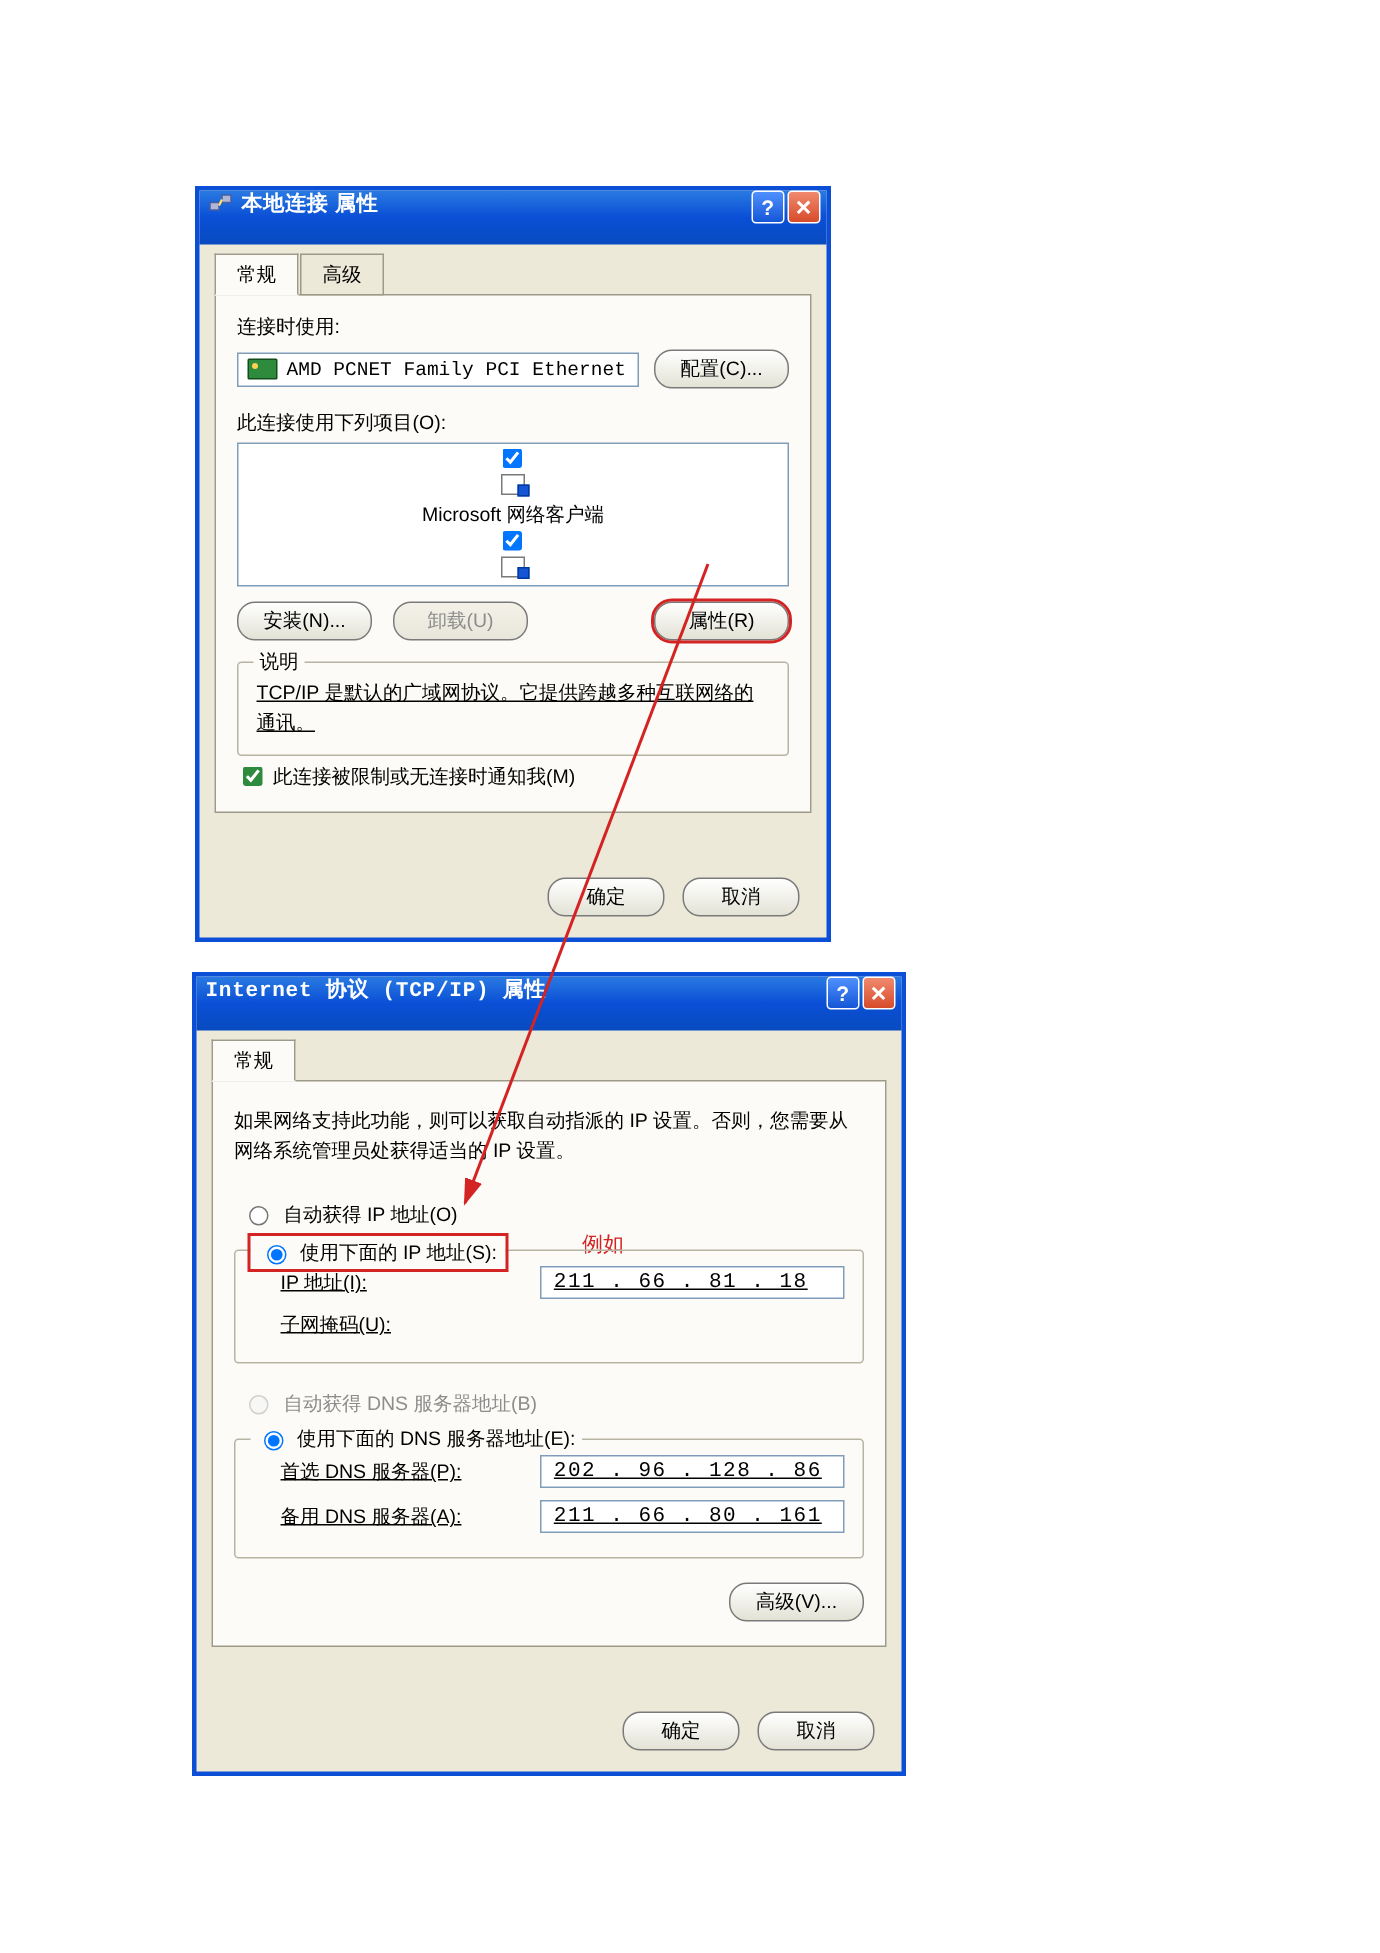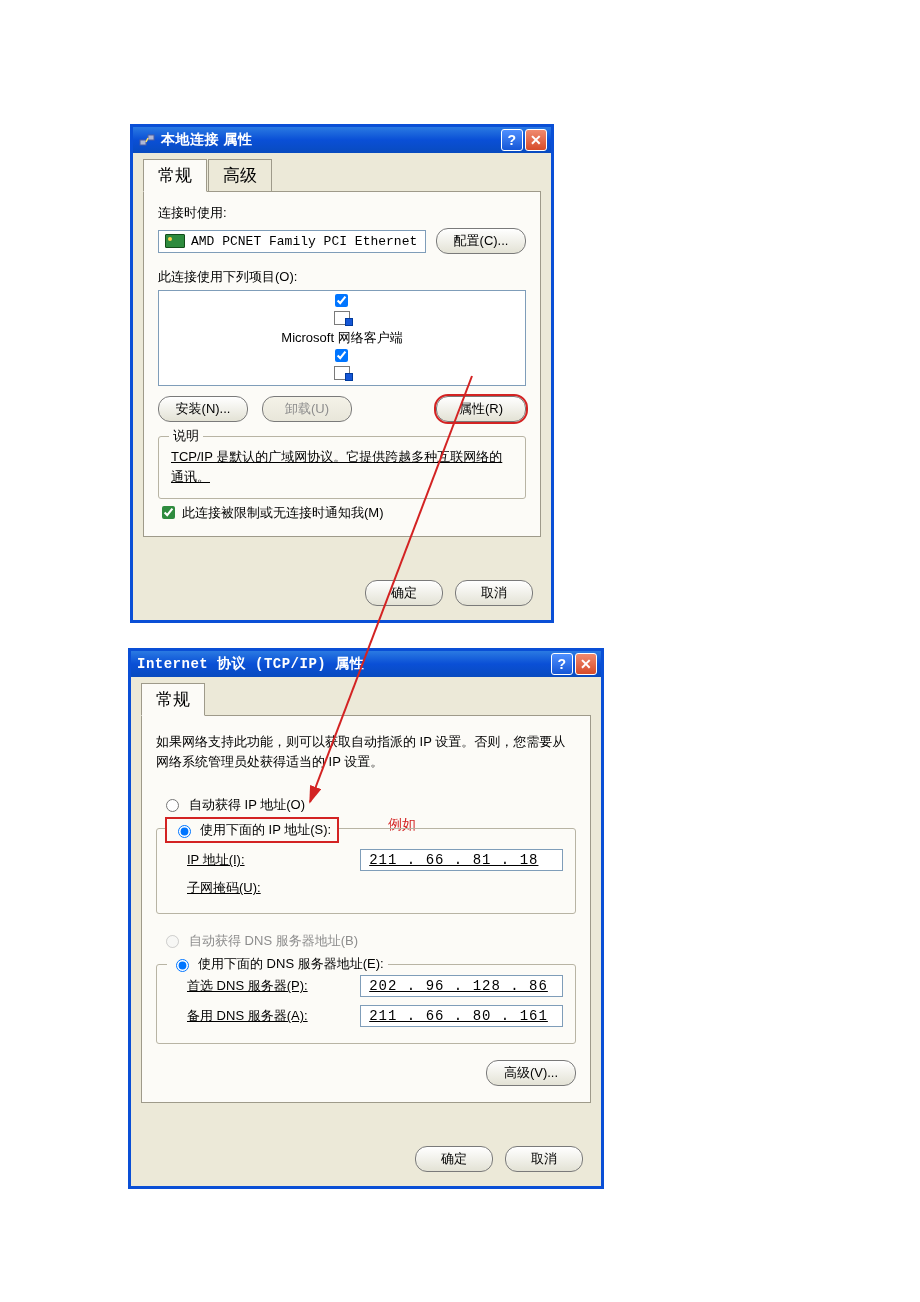--- a/index.html
+++ b/index.html
@@ -15,25 +15,24 @@
     position: relative;
   }
 
   
   .win {
     position: absolute;
     border: 3px solid #0a4fd6;
     background: #ece9d8;
   }
   .titlebar {
-    height: 26px;
+    height: 36px;
     background: linear-gradient(to bottom, #2a7ae2 0%, #0a4fd6 50%, #084bbf 100%);
     color: #fff;
     display: flex;
-    align-items: center;
     padding: 0 4px 0 6px;
     font-weight: bold;
     font-size: 14px;
     letter-spacing: 0.5px;
   }
   .titlebar .title-text { flex: 1; }
   .title-icn {
     width: 16px; height: 16px;
     margin-right: 6px;
     display: inline-flex; align-items: center; justify-content: center;
@@ -52,21 +51,21 @@
   .tbtn.close { background: linear-gradient(to bottom,#f08a6e,#d64b2a); }
 
   .body-area { padding: 6px 10px 10px; }
 
   
   .tabstrip { display: flex; align-items: flex-end; margin-bottom: -1px; }
   .tab {
     padding: 4px 14px 4px;
     border: 1px solid #9e9a8a;
     background: #ece9d8;
-    font-size: 17px;
+    font-size: 13px;
     margin-right: 1px;
     position: relative;
     cursor: pointer;
   }
   .tab.active { border-bottom: 1px solid #fcfbf7; background: #fcfbf7; z-index:2;}
   .tabpanel {
     border: 1px solid #9e9a8a;
     background: #fcfbf7;
     padding: 12px 14px 14px;
   }
@@ -268,21 +267,21 @@
 
       <div class="radio-row" style="margin-left:8px;">
         <input type="radio" name="ipmode" style="">
         <span>自动获得 IP 地址(O)</span>
       </div>
 
       <div style="position:relative;">
         <div style="position:absolute; left:232px; top:0;" class="note-red">例如</div>
       </div>
 
-      <div class="group" style="margin-top:12px; padding-top:16px;">
+      <div class="group" style="margin-top:12px; padding-top:6px;">
         <span class="legend-inline red-frame" style="padding:2px 6px;">
           <input type="radio" name="ipmode" checked="" style="">
           <span>使用下面的 IP 地址(S):</span>
         </span>
 
         <div class="form-row">
           <span class="lbl">IP 地址(I):</span>
           <span class="ip-field">211 . 66  . 81  . 18</span>
         </div>
         <div class="form-row">

